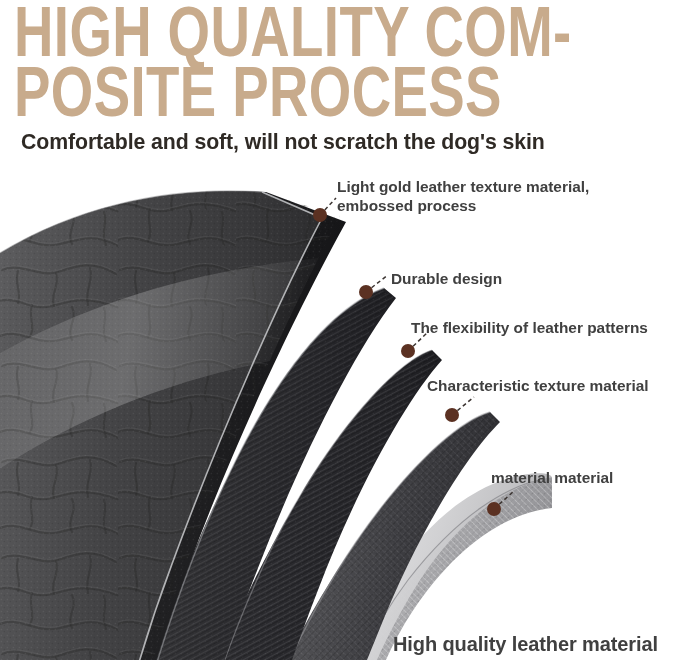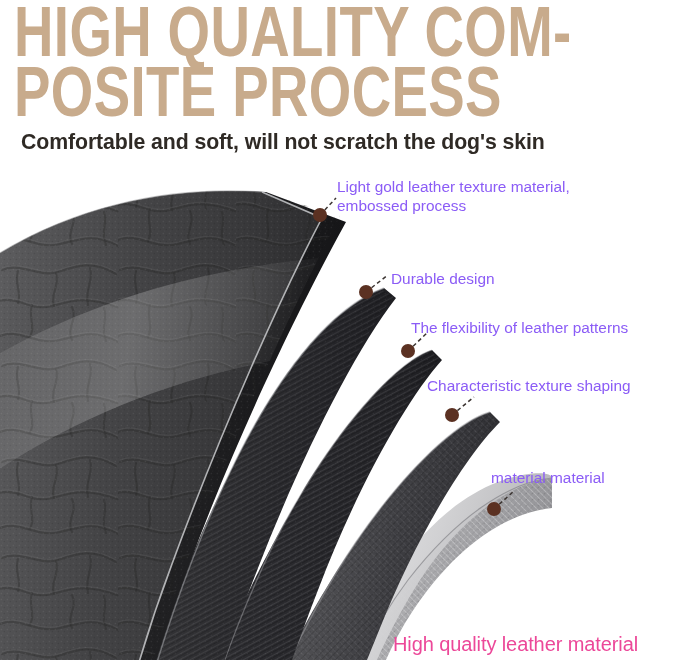--- a/index.html
+++ b/index.html
@@ -62,41 +62,41 @@
     left: 0;
     top: 160px;
     width: 679px;
     height: 500px;
   }
   #stage svg { display: block; }
 
   
   .anno-label {
     position: absolute;
-    color: #8b5cf6;
+    color: #404040;
     font-size: 15.4px;
     line-height: 1.22;
     white-space: nowrap;
-    font-weight: normal;
+    font-weight: bold;
   }
   .anno-label .l2 { display: block; }
 
   #anno-1 { left: 337px; top: 178px; }
   #anno-2 { left: 391px; top: 270px; text-align: right; }
   #anno-3 { left: 411px; top: 319px; }
   #anno-4 { left: 427px; top: 377px; }
   #anno-5 { left: 491px; top: 469px; }
 
   
   #bottom-caption {
     position: absolute;
     left: 393px;
     top: 633px;
-    color: #ec4899;
-    font-weight: normal;
+    color: #404040;
+    font-weight: bold;
     font-size: 20px;
     letter-spacing: -0.1px;
     white-space: nowrap;
   }
 
   
   #markers {
     position: absolute;
     left: 0; top: 0;
     width: 679px; height: 671px;
@@ -301,21 +301,21 @@
 
   <div class="anno-label" id="anno-2">
     <span>Durable design</span>
   </div>
 
   <div class="anno-label" id="anno-3">
     <span>The flexibility of leather patterns</span>
   </div>
 
   <div class="anno-label" id="anno-4">
-    <span>Characteristic texture shaping</span>
+    <span>Characteristic texture material</span>
   </div>
 
   <div class="anno-label" id="anno-5">
     <span>material material</span>
   </div>
 
   <svg id="markers" viewBox="0 0 679 671" xmlns="http://www.w3.org/2000/svg">
     <g>
       <line x1="320" y1="215" x2="336" y2="198" stroke="#3a3330" stroke-width="1.5" stroke-dasharray="4 3"></line>
       <circle cx="320" cy="215" r="7" fill="#5b3122"></circle>

